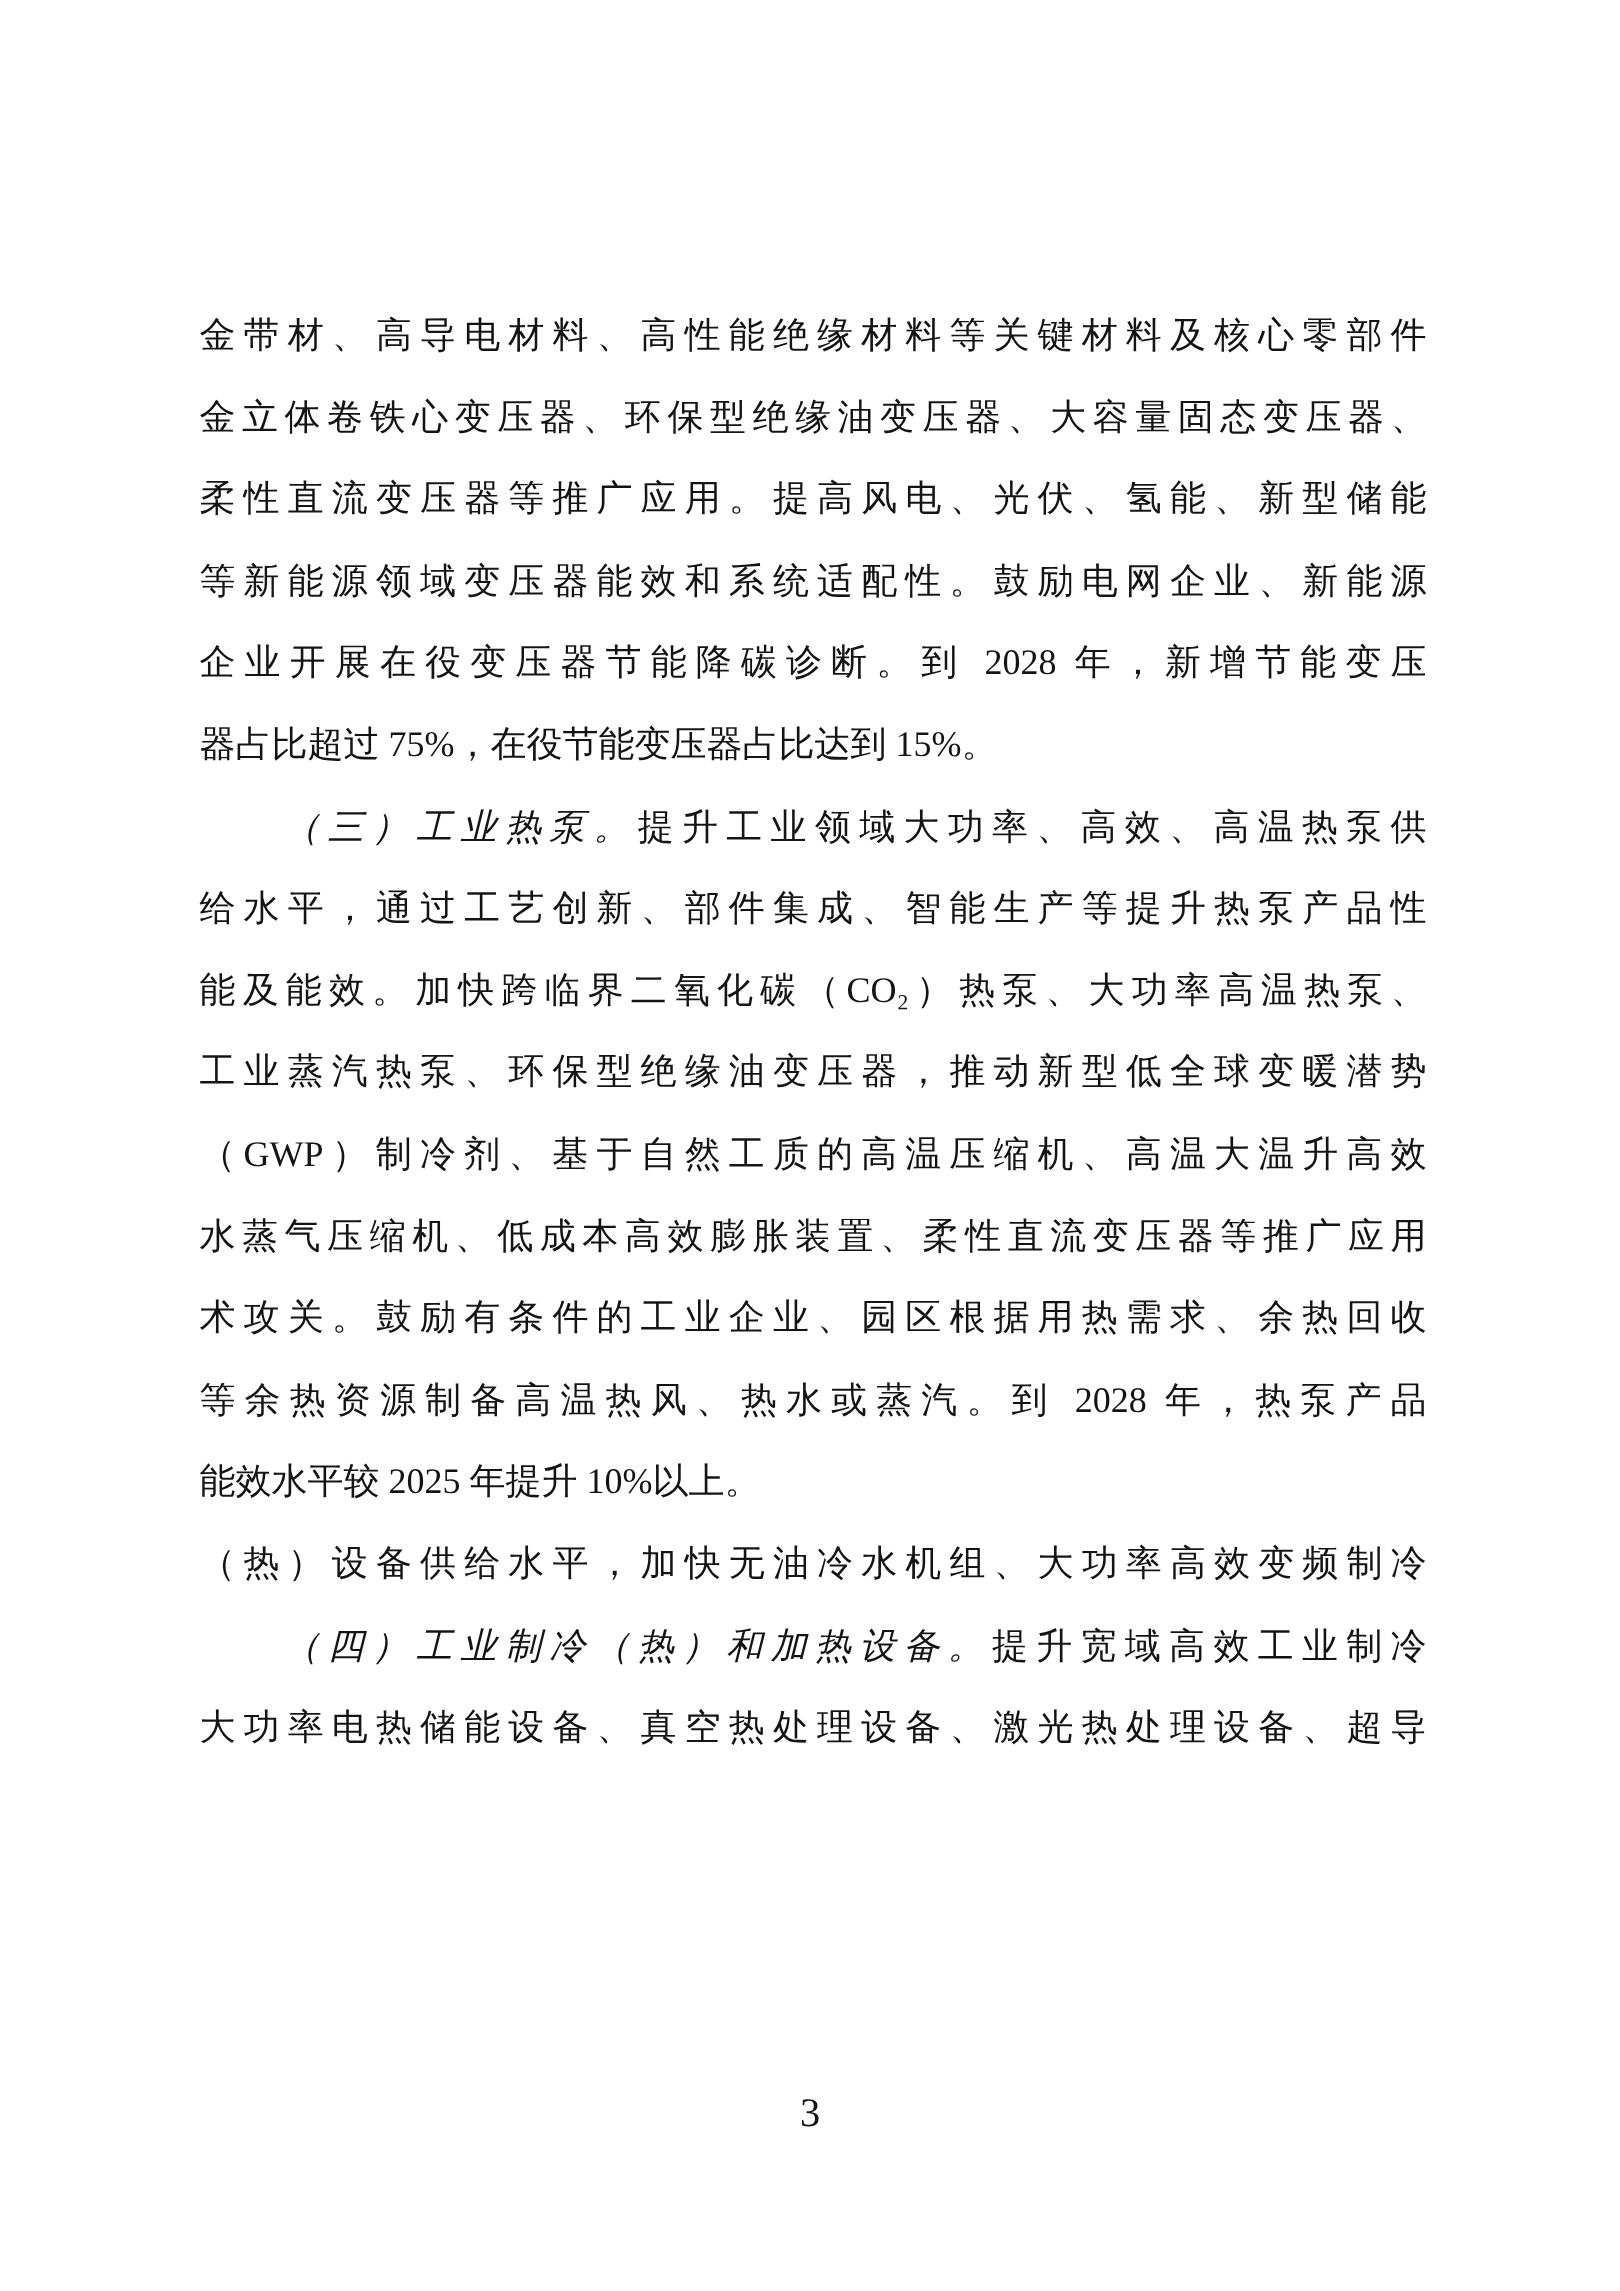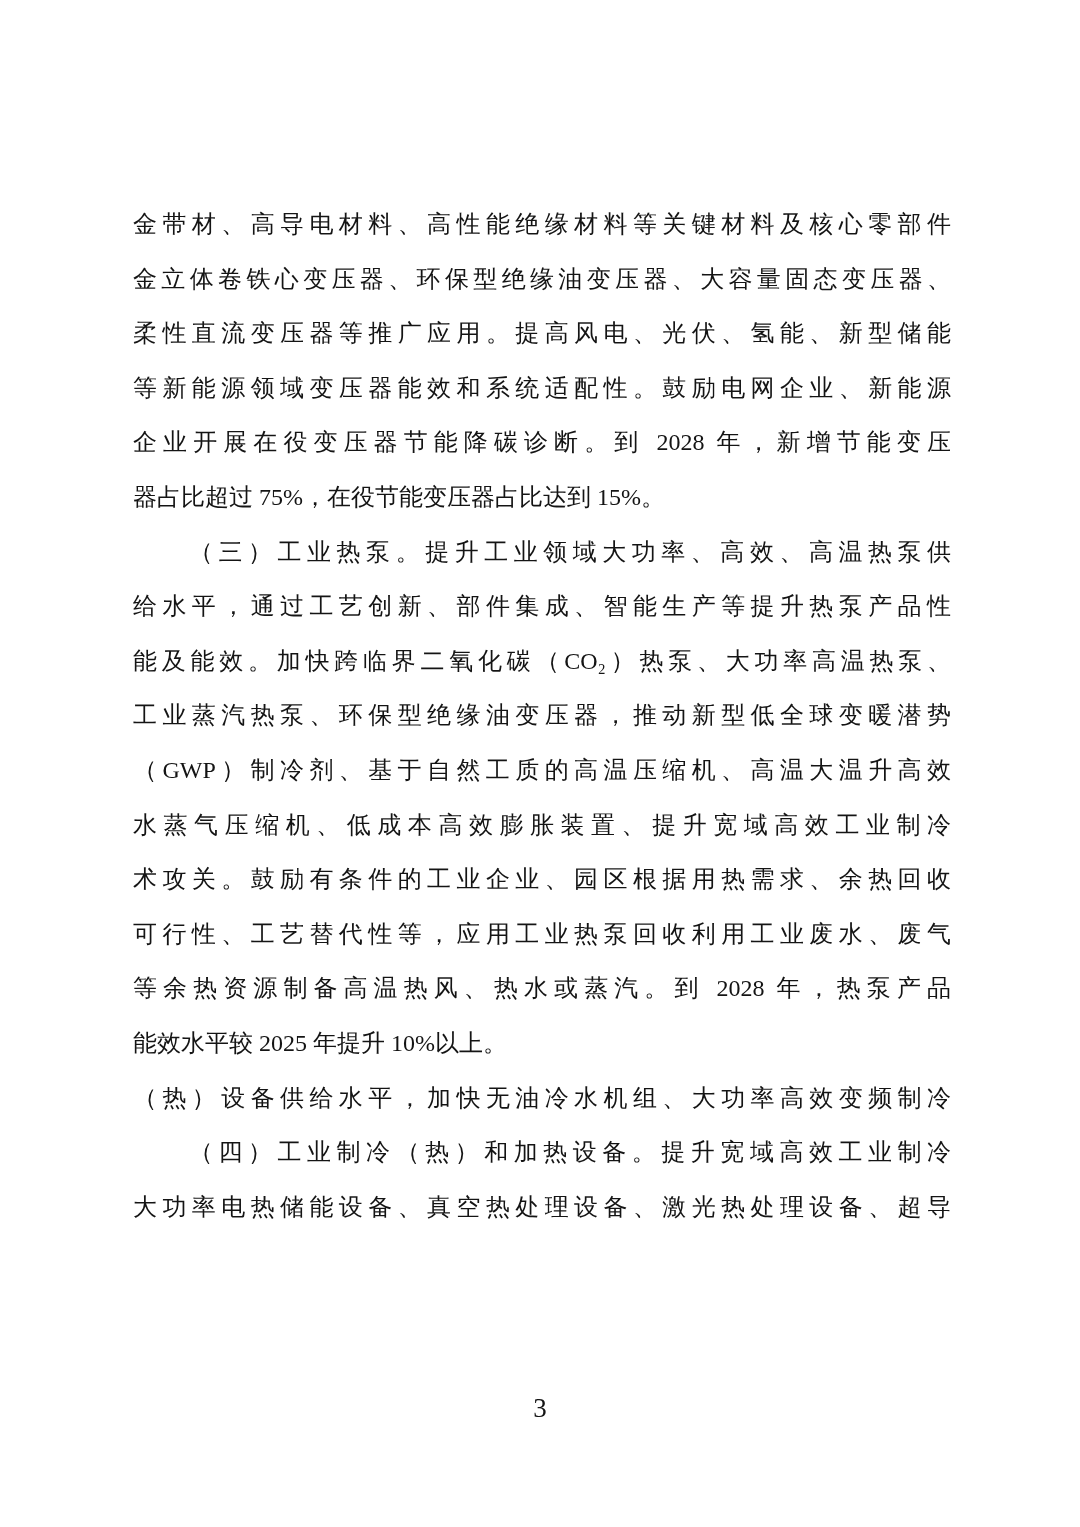--- a/index.html
+++ b/index.html
@@ -38,20 +38,21 @@
     white-space: normal;
     text-align: justify;
     text-align-last: justify;
   }
   .line.indent {
     padding-left: 56px;
   }
   .line .head {
     
     font-weight: 400;
+    font-style: italic;
   }
   .page-number {
     position: absolute;
     left: 0;
     top: 1392px;
     width: 100%;
     text-align: center;
     font-size: 27px;
     line-height: 1.2;
     font-family: "Liberation Serif", "DejaVu Serif", serif;
@@ -67,23 +68,22 @@
       <div class="line fill"><span>金立体卷铁心变压器、环保型绝缘油变压器、大容量固态变压器、</span></div>
       <div class="line fill"><span>柔性直流变压器等推广应用。提高风电、光伏、氢能、新型储能</span></div>
       <div class="line fill"><span>等新能源领域变压器能效和系统适配性。鼓励电网企业、新能源</span></div>
       <div class="line fill"><span>企业开展在役变压器节能降碳诊断。到 2028 年，新增节能变压</span></div>
       <div class="line"><span>器占比超过 75%，在役节能变压器占比达到 15%。</span></div>
       <div class="line fill indent"><span class="head">（三）工业热泵。</span><span>提升工业领域大功率、高效、高温热泵供</span></div>
       <div class="line fill"><span>给水平，通过工艺创新、部件集成、智能生产等提升热泵产品性</span></div>
       <div class="line fill"><span>能及能效。加快跨临界二氧化碳（CO₂）热泵、大功率高温热泵、</span></div>
       <div class="line fill"><span>工业蒸汽热泵、环保型绝缘油变压器，推动新型低全球变暖潜势</span></div>
       <div class="line fill"><span>（GWP）制冷剂、基于自然工质的高温压缩机、高温大温升高效</span></div>
-      <div class="line fill"><span>水蒸气压缩机、低成本高效膨胀装置、提升宽域高效工业制冷</span></div>
+      <div class="line fill"><span>水蒸气压缩机、低成本高效膨胀装置、柔性直流变压器等推广应用</span></div>
       <div class="line fill"><span>术攻关。鼓励有条件的工业企业、园区根据用热需求、余热回收</span></div>
-      <div class="line fill"><span>可行性、工艺替代性等，应用工业热泵回收利用工业废水、废气</span></div>
       <div class="line fill"><span>等余热资源制备高温热风、热水或蒸汽。到 2028 年，热泵产品</span></div>
       <div class="line"><span>能效水平较 2025 年提升 10%以上。</span></div>
       <div class="line fill"><span>（热）设备供给水平，加快无油冷水机组、大功率高效变频制冷</span></div>
       <div class="line fill indent"><span class="head">（四）工业制冷（热）和加热设备。</span><span>提升宽域高效工业制冷</span></div>
       <div class="line fill"><span>大功率电热储能设备、真空热处理设备、激光热处理设备、超导</span></div>
     </div>
   <div class="page-number">3</div>
 </div>
 
 </body></html>

